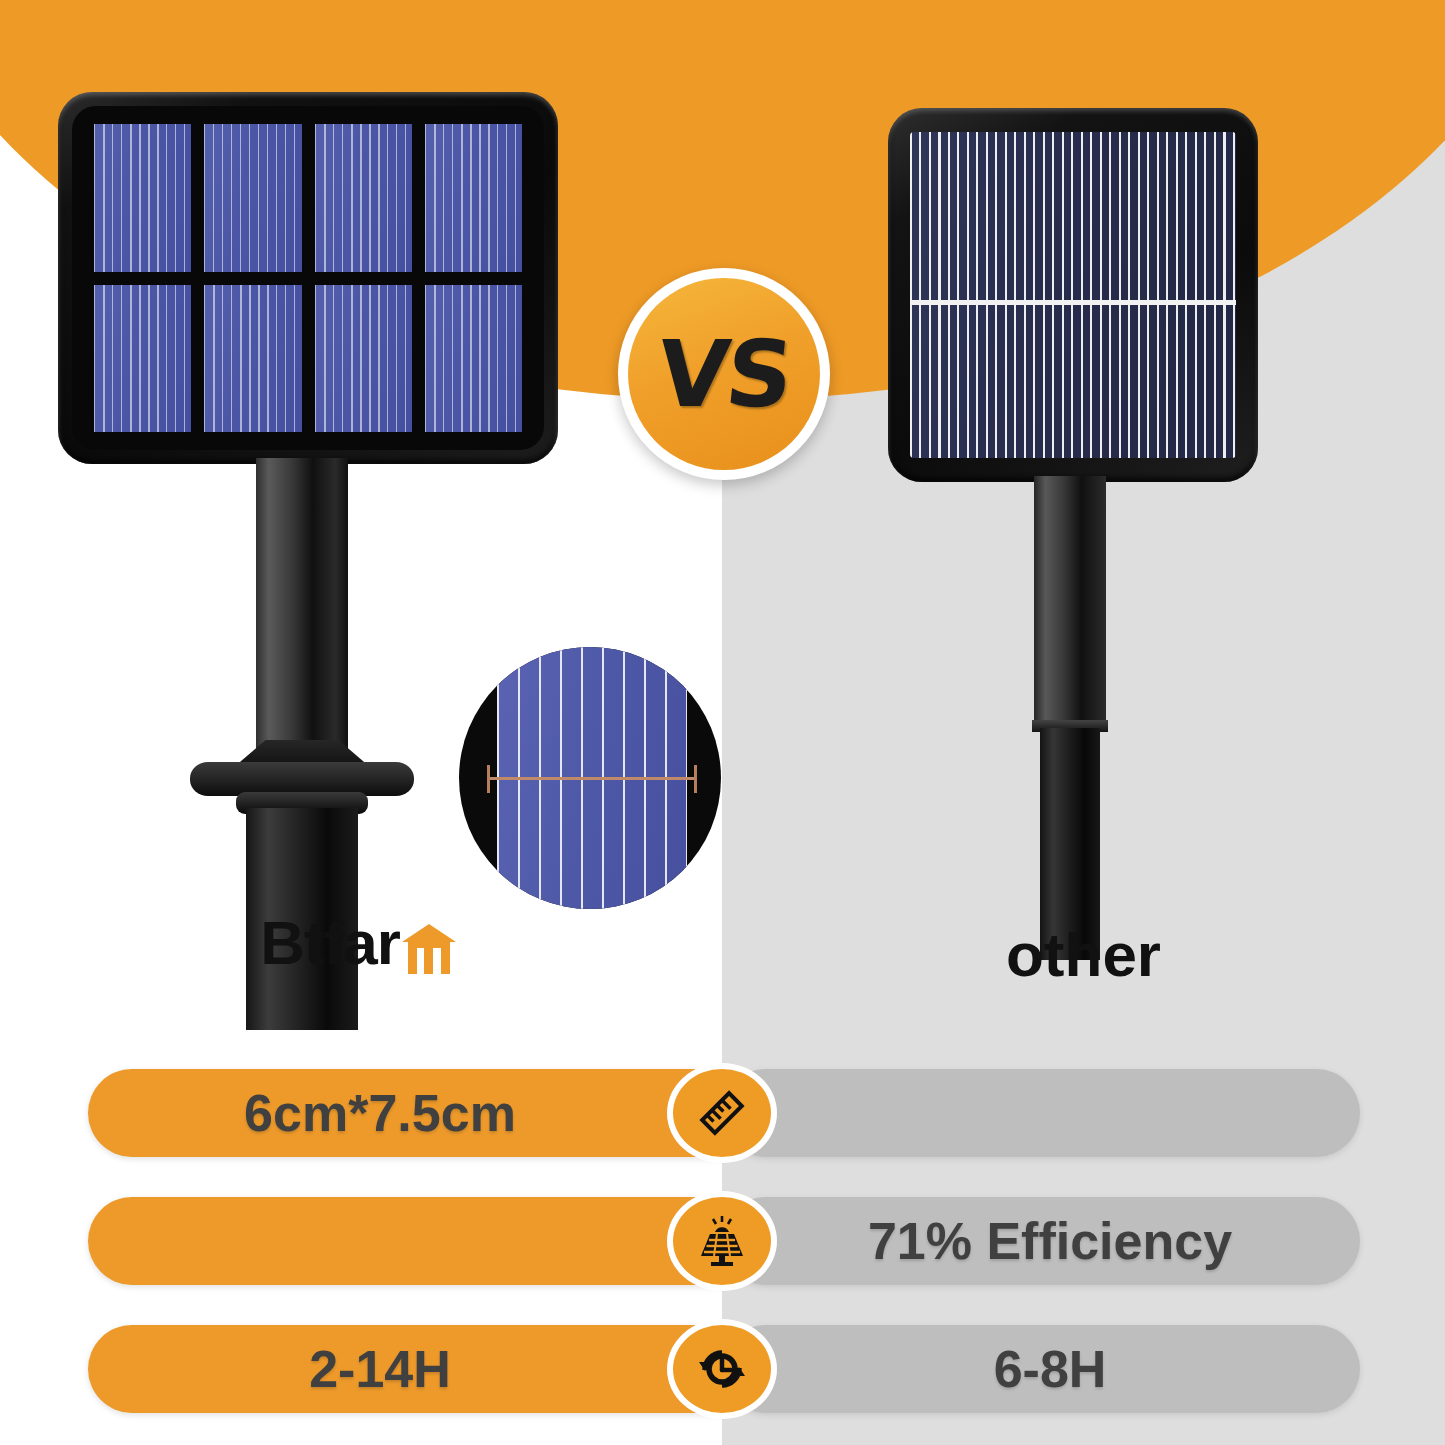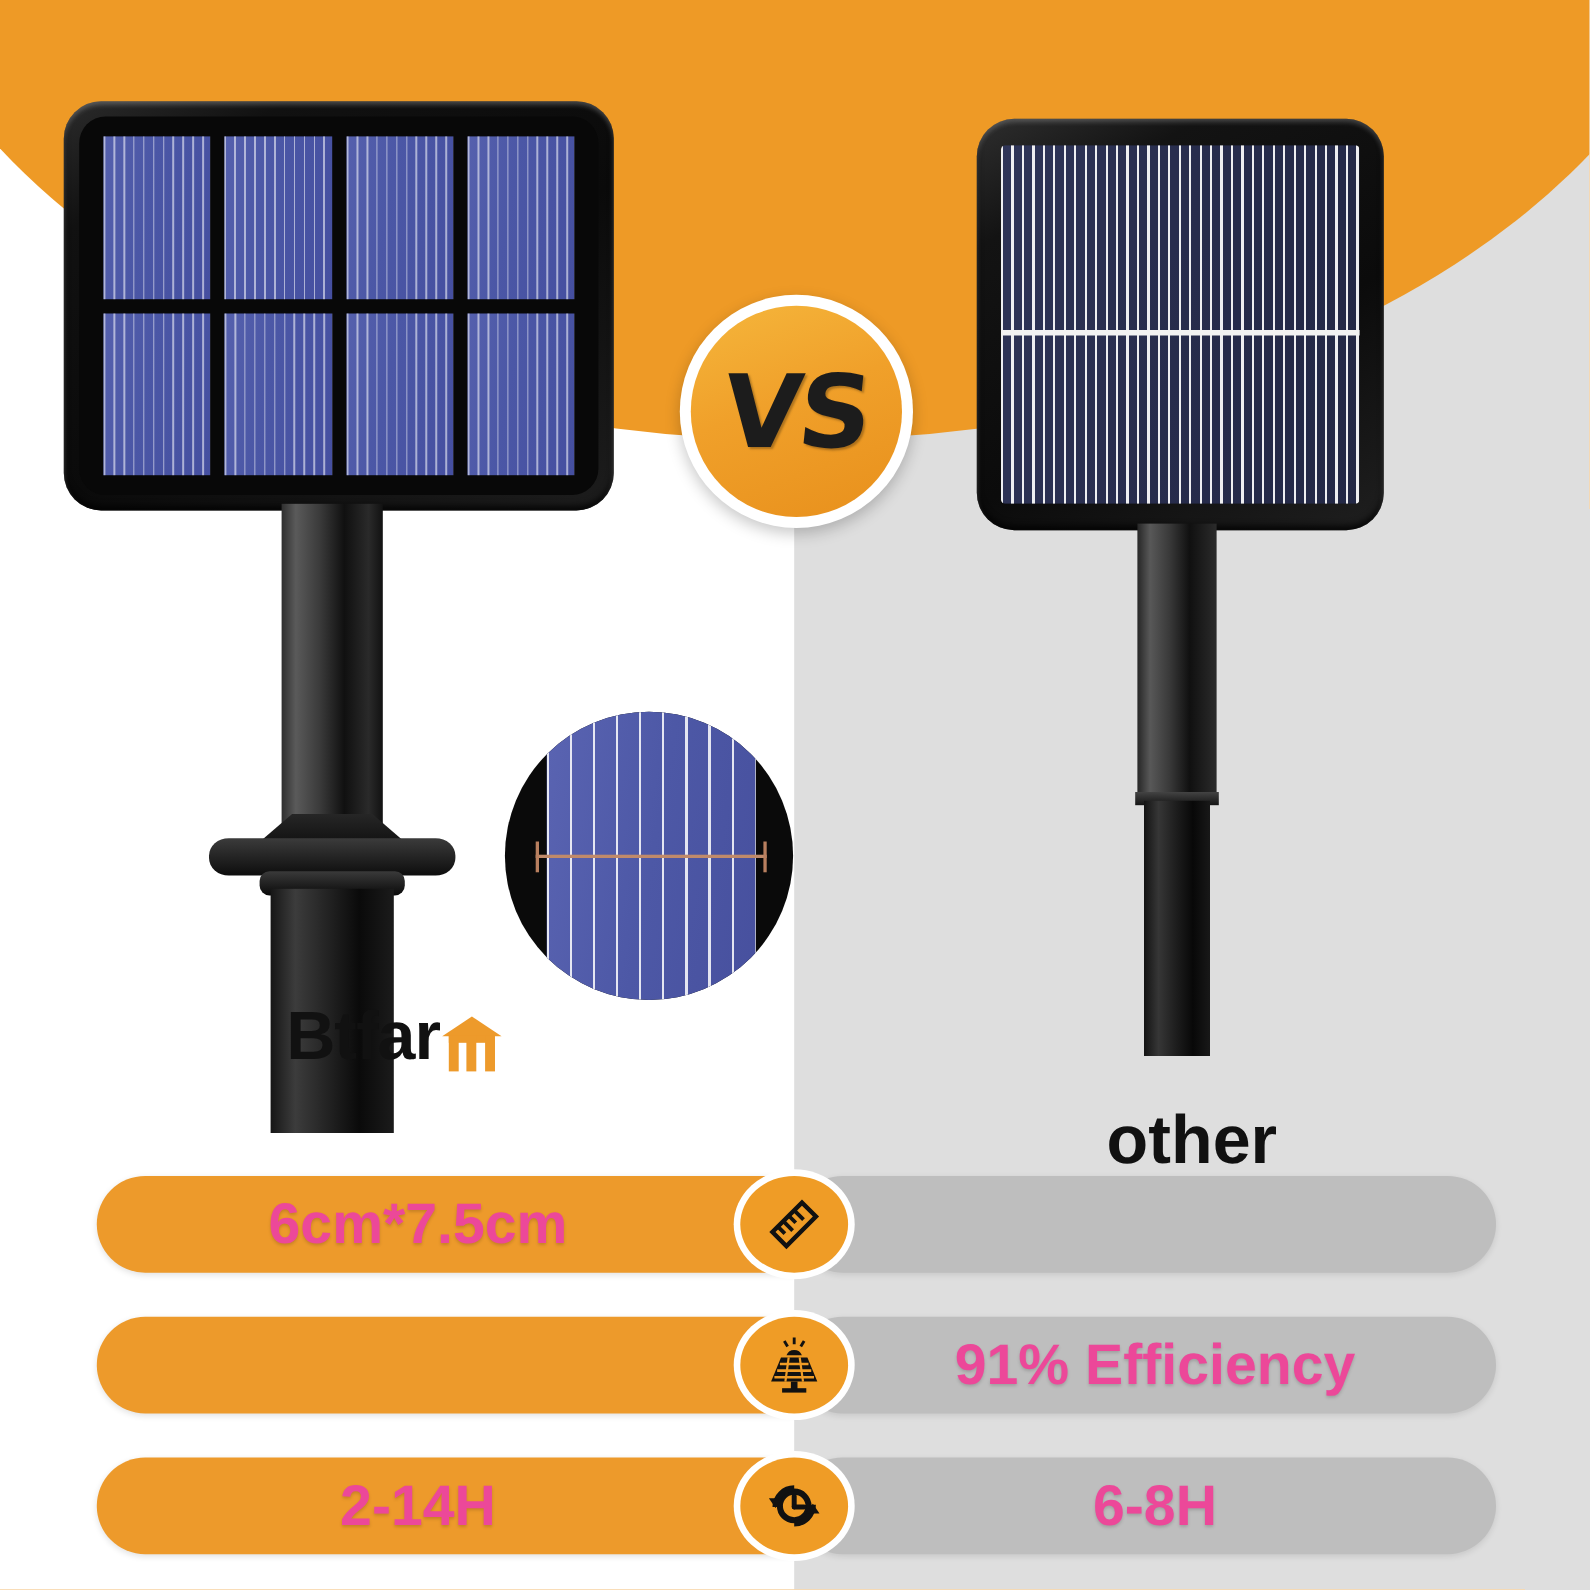--- a/index.html
+++ b/index.html
@@ -151,21 +151,21 @@
   .barn-roof{
     position:absolute;left:0;top:0;width:0;height:0;
     border-left:27px solid transparent;border-right:27px solid transparent;
     border-bottom:18px solid #ed9a2b;
   }
   .barn-body{position:absolute;left:6px;top:17px;width:42px;height:33px;}
   .barn-post{position:absolute;top:0;width:9px;height:33px;background:#ed9a2b;}
   .barn-lintel{position:absolute;left:0;top:0;width:42px;height:7px;background:#ed9a2b;}
 
   .brand-right{
-    position:absolute;left:722px;top:1006px;width:723px;
+    position:absolute;left:722px;top:924px;width:723px;
     text-align:center;
     font-family:"Liberation Sans",sans-serif;
     font-weight:bold;font-size:62px;color:#111;line-height:1;
   }
 
   
   .rows{position:absolute;left:0;top:1069px;width:1445px;}
   .cmp-row{position:relative;height:88px;margin-bottom:40px;}
 
   .pill-left{
@@ -173,21 +173,21 @@
     background:#ed9a2b;border-radius:44px;
     box-shadow:0 2px 6px rgba(0,0,0,.12);
   }
   .pill-right{
     position:absolute;left:722px;top:0;width:638px;height:88px;
     background:#bebebe;border-radius:44px;
     box-shadow:0 2px 6px rgba(0,0,0,.10);
   }
   .pill-label{
     position:absolute;top:0;height:88px;display:flex;align-items:center;justify-content:center;
-    color:#ec4899;font-family:"Liberation Sans",sans-serif;font-weight:bold;font-size:52px;
+    color:#404040;font-family:"Liberation Sans",sans-serif;font-weight:bold;font-size:52px;
     text-shadow:0 2px 3px rgba(0,0,0,.16);
     white-space:nowrap;
   }
   .label-left{left:120px;width:520px;}
   .label-right{left:780px;width:540px;}
 
   .icon-badge{
     position:absolute;left:667px;top:-6px;width:110px;height:100px;border-radius:50%;
     background:#ffffff;
     display:flex;align-items:center;justify-content:center;
@@ -286,21 +286,21 @@
               <line x1="37" y1="19" x2="37" y2="31" stroke="#111" stroke-width="3.5"></line>
             </g>
           </svg>
         </div>
       </div>
     </div>
 
     <div class="cmp-row">
       <div class="pill-left"></div>
       <div class="pill-right"></div>
-      <div class="pill-label label-right">91% Efficiency</div>
+      <div class="pill-label label-right">71% Efficiency</div>
       <div class="icon-badge">
         <div class="icon-disc">
           <svg width="58" height="58" viewBox="0 0 58 58">
             <line x1="29" y1="4" x2="29" y2="10" stroke="#111" stroke-width="2.6"></line>
             <line x1="20" y1="7" x2="23" y2="12" stroke="#111" stroke-width="2.6"></line>
             <line x1="38" y1="7" x2="35" y2="12" stroke="#111" stroke-width="2.6"></line>
             <path d="M22 20 a7.5 7.5 0 0 1 14 0 Z" fill="#111"></path>
             <path d="M17 22 L41 22 L50 44 L8 44 Z" fill="#111"></path>
             <line x1="16" y1="28" x2="42" y2="28" stroke="#ef9c26" stroke-width="2.4"></line>
             <line x1="13.5" y1="34" x2="44.5" y2="34" stroke="#ef9c26" stroke-width="2.4"></line>

